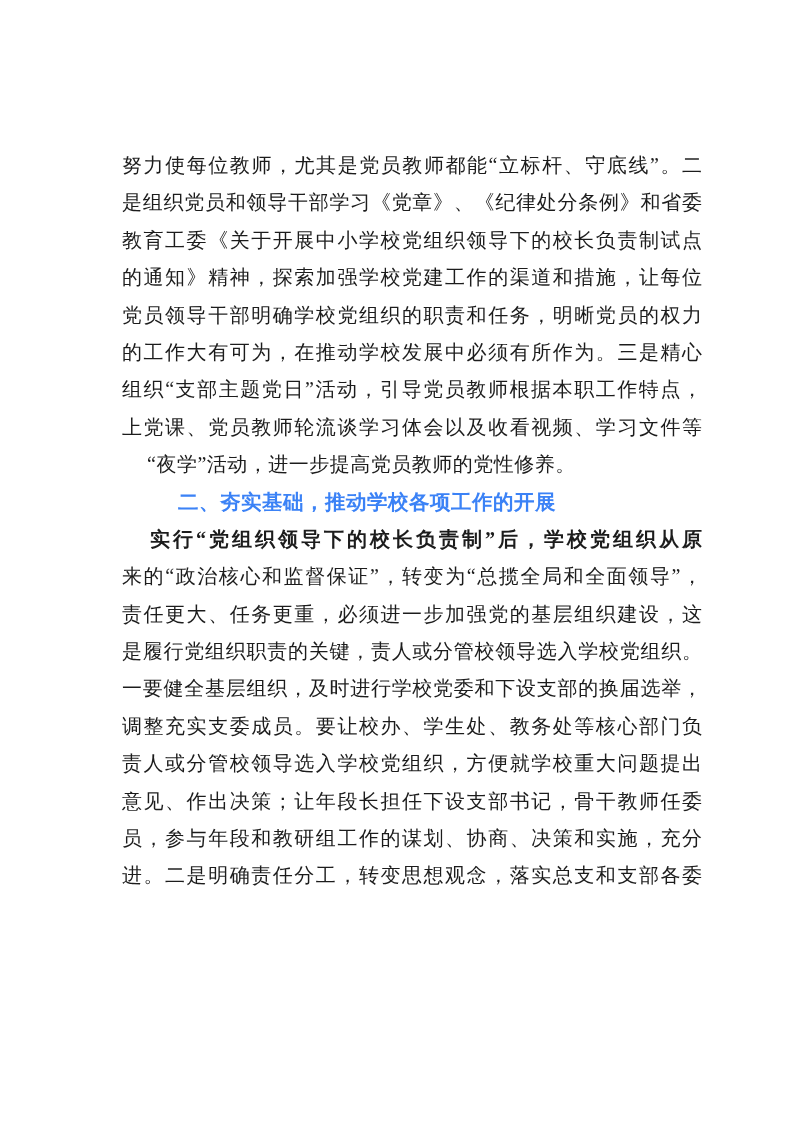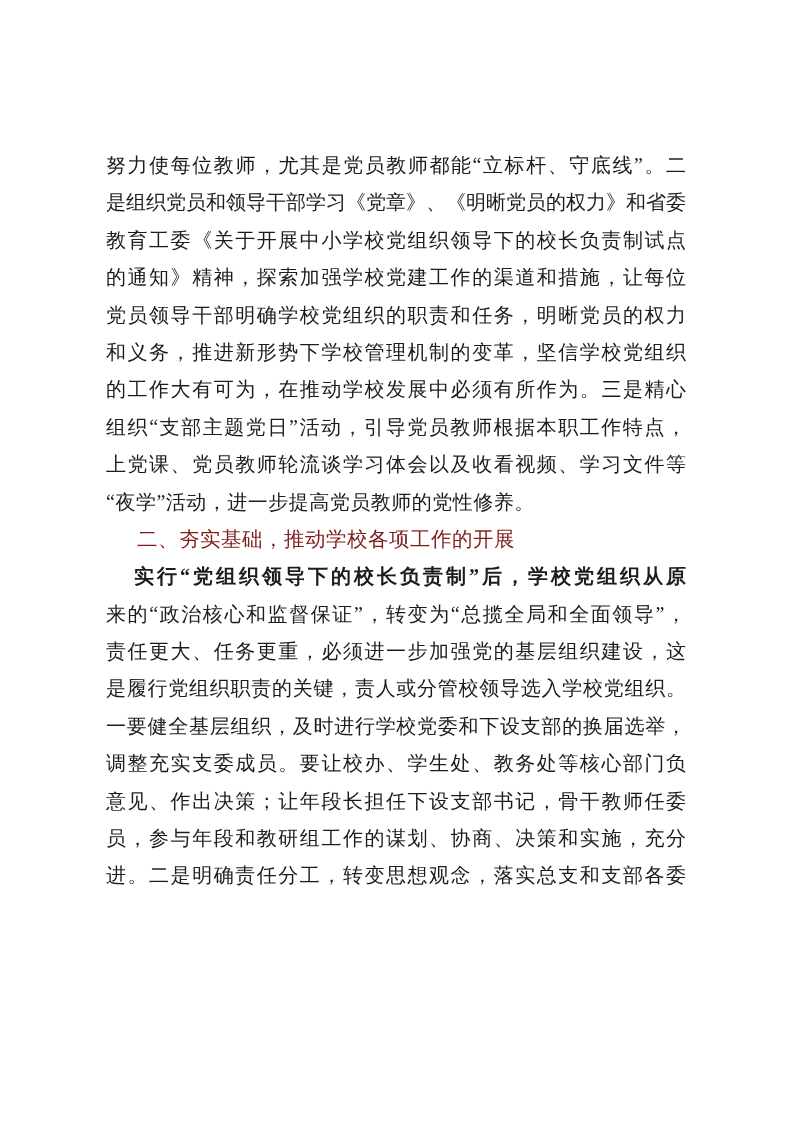--- a/index.html
+++ b/index.html
@@ -10,21 +10,21 @@
   .page {
     position: relative;
     width: 793px;
     height: 1122px;
     background: #ffffff;
     overflow: hidden;
     font-family: "Liberation Serif", "DejaVu Serif", serif;
   }
   .doc-body {
     position: absolute;
-    left: 106px;
+    left: 122px;
     top: 147px;
     width: 580px;
     color: #1c1c1c;
   }
   .line {
     font-size: 20px;
     line-height: 37.4px;
     height: 37.4px;
     white-space: nowrap;
     letter-spacing: 0.5px;
@@ -32,51 +32,52 @@
   }
   .line.just {
     white-space: normal;
     text-align: justify;
     text-align-last: justify;
     letter-spacing: 0;
   }
   .line.plain {
     text-align: right;
     text-align-last: left;
+    margin-left: 25px;
   }
   .line.heading {
-    font-weight: normal;
+    font-weight: bold;
     font-size: 20.5px;
     padding-left: 31px;
-    color: #7f1d1d;
+    color: #3b82f6;
   }
   .line.indent-first {
     text-indent: 28px;
     font-weight: bold;
   }
 </style>
 </head>
 <body>
 
 <div class="page">
   <div class="doc-body" style="color: rgb(28, 28, 28);">
       <div class="line just">努力使每位教师，尤其是党员教师都能“立标杆、守底线”。二</div>
-      <div class="line just">是组织党员和领导干部学习《党章》、《明晰党员的权力》和省委</div>
+      <div class="line just">是组织党员和领导干部学习《党章》、《纪律处分条例》和省委</div>
       <div class="line just">教育工委《关于开展中小学校党组织领导下的校长负责制试点</div>
       <div class="line just">的通知》精神，探索加强学校党建工作的渠道和措施，让每位</div>
       <div class="line just">党员领导干部明确学校党组织的职责和任务，明晰党员的权力</div>
-      <div class="line just">和义务，推进新形势下学校管理机制的变革，坚信学校党组织</div>
       <div class="line just">的工作大有可为，在推动学校发展中必须有所作为。三是精心</div>
       <div class="line just">组织“支部主题党日”活动，引导党员教师根据本职工作特点，</div>
       <div class="line just">上党课、党员教师轮流谈学习体会以及收看视频、学习文件等</div>
       <div class="line plain">“夜学”活动，进一步提高党员教师的党性修养。</div>
       <div class="line heading plain">二、夯实基础，推动学校各项工作的开展</div>
       <div class="line just indent-first">实行“党组织领导下的校长负责制”后，学校党组织从原</div>
       <div class="line just">来的“政治核心和监督保证”，转变为“总揽全局和全面领导”，</div>
       <div class="line just">责任更大、任务更重，必须进一步加强党的基层组织建设，这</div>
       <div class="line just">是履行党组织职责的关键，责人或分管校领导选入学校党组织。</div>
       <div class="line just">一要健全基层组织，及时进行学校党委和下设支部的换届选举，</div>
       <div class="line just">调整充实支委成员。要让校办、学生处、教务处等核心部门负</div>
+      <div class="line just">责人或分管校领导选入学校党组织，方便就学校重大问题提出</div>
       <div class="line just">意见、作出决策；让年段长担任下设支部书记，骨干教师任委</div>
       <div class="line just">员，参与年段和教研组工作的谋划、协商、决策和实施，充分</div>
       <div class="line just">进。二是明确责任分工，转变思想观念，落实总支和支部各委</div>
     </div>
 </div>
 
 </body></html>

